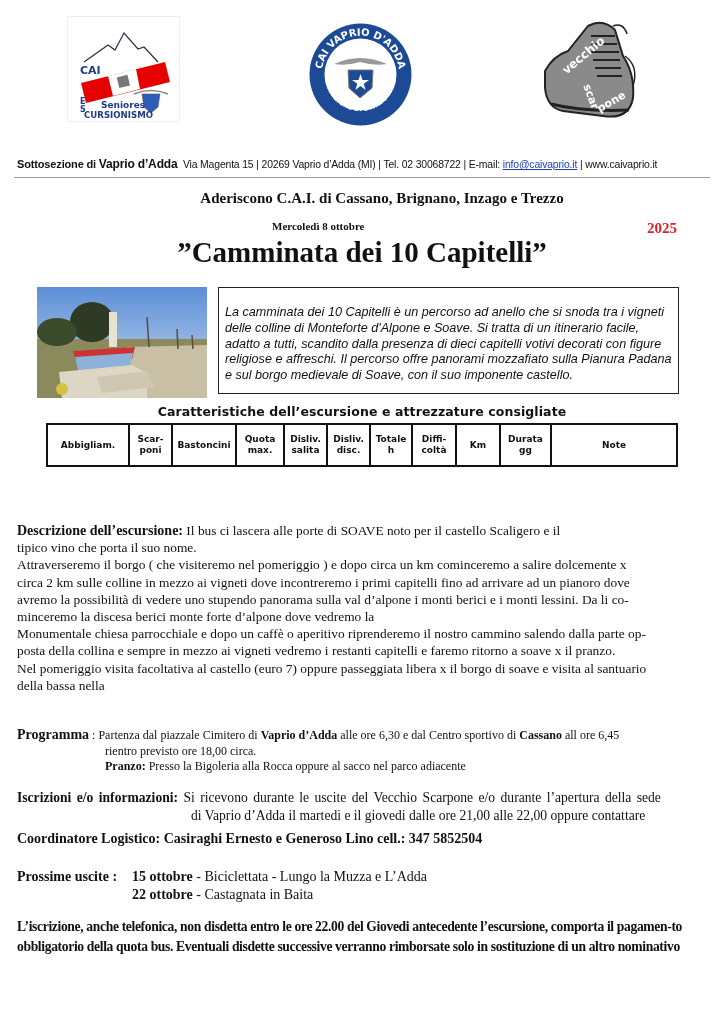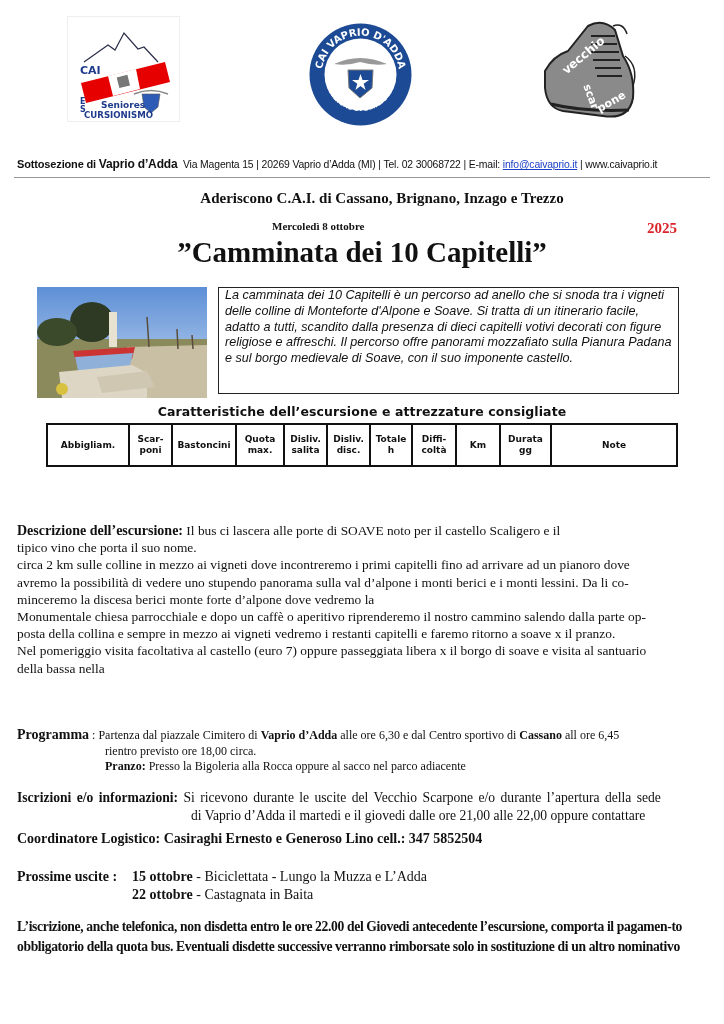--- a/index.html
+++ b/index.html
@@ -16,21 +16,21 @@
   .contact b { font-size:11px; }
   .contact a { color:#1a3fc4; text-decoration:underline; }
   .rule { left:14px; top:177px; width:696px; height:1px; background:#999; }
 
   .aderiscono { left:0; width:724px; top:190px; text-align:center; font-size:15px; font-weight:bold;padding-left:20px; }
   .date { left:272px; top:220px; font-size:11px; font-weight:bold; }
   .year { left:647px; top:220px; font-size:15px; font-weight:bold; color:#d9252b; }
   .title { left:0; width:724px; top:236px; text-align:center; font-size:29px; font-weight:bold; }
 
   .photo { left:37px; top:287px; width:170px; height:111px; overflow:hidden; }
-  .intro { left:218px; top:287px; width:461px; height:107px; border:1px solid #222; box-sizing:border-box; padding:0 6px 0 6px; font-family:"Liberation Sans", sans-serif; font-style:italic; font-size:12.6px; line-height:15.8px; color:#111; overflow:hidden; }
+  .intro { left:218px; top:287px; width:461px; height:107px; border:1px solid #222; box-sizing:border-box; padding:17px 6px 0 6px; font-family:"Liberation Sans", sans-serif; font-style:italic; font-size:12.6px; line-height:15.8px; color:#111; overflow:hidden; }
 
   .table-title { left:0; width:724px; top:404px; text-align:center; font-family:"DejaVu Sans", sans-serif; font-size:12.5px; font-weight:bold; letter-spacing:0.1px; }
   table.feat { position:absolute; left:46px; top:423px; width:632px; border-collapse:collapse; font-family:"DejaVu Sans", sans-serif; font-size:9px; font-weight:bold; }
   table.feat td, table.feat th { border:2px solid #111; text-align:center; vertical-align:middle; padding:0 2px; line-height:11px; }
   table.feat th { height:40px; font-weight:bold; }
   table.feat td { height:42px; font-size:9.5px; }
 
   .desc { left:17px; top:522px; width:680px; font-size:13.4px; line-height:17.2px; }
   .desc b { font-size:14px;margin-top:43px; }
   .desc p { margin:0; }
@@ -155,20 +155,21 @@
     <th style="width:45px"><span style="white-space:pre-line">Durata
 gg</span></th>
     <th>Note</th>
   </tr>
 </tbody>
   </table>
 
 <div class="abs desc">
   <p><b>Descrizione dell’escursione:</b><span> Il bus ci lascera alle porte di SOAVE noto per il castello Scaligero e il</span></p>
   <p>tipico vino che porta il suo nome.</p>
+  <p>Attraverseremo il borgo ( che visiteremo nel pomeriggio ) e dopo circa un km cominceremo a salire dolcemente x</p>
   <p>circa 2 km sulle colline in mezzo ai vigneti dove incontreremo i primi capitelli fino ad arrivare ad un pianoro dove</p>
   <p>avremo la possibilità di vedere uno stupendo panorama sulla val d’alpone i monti berici e i monti lessini. Da li co-</p>
   <p>minceremo la discesa berici monte forte d’alpone dove vedremo la</p>
   <p>Monumentale chiesa parrocchiale e dopo un caffè o aperitivo riprenderemo il nostro cammino salendo dalla parte op-</p>
   <p>posta della collina e sempre in mezzo ai vigneti vedremo i restanti capitelli e faremo ritorno a soave x il pranzo.</p>
   <p>Nel pomeriggio visita facoltativa al castello (euro 7) oppure passeggiata libera x il borgo di soave e visita al santuario</p>
   <p>della bassa nella</p>
 </div>
 
 <div class="abs prog">

